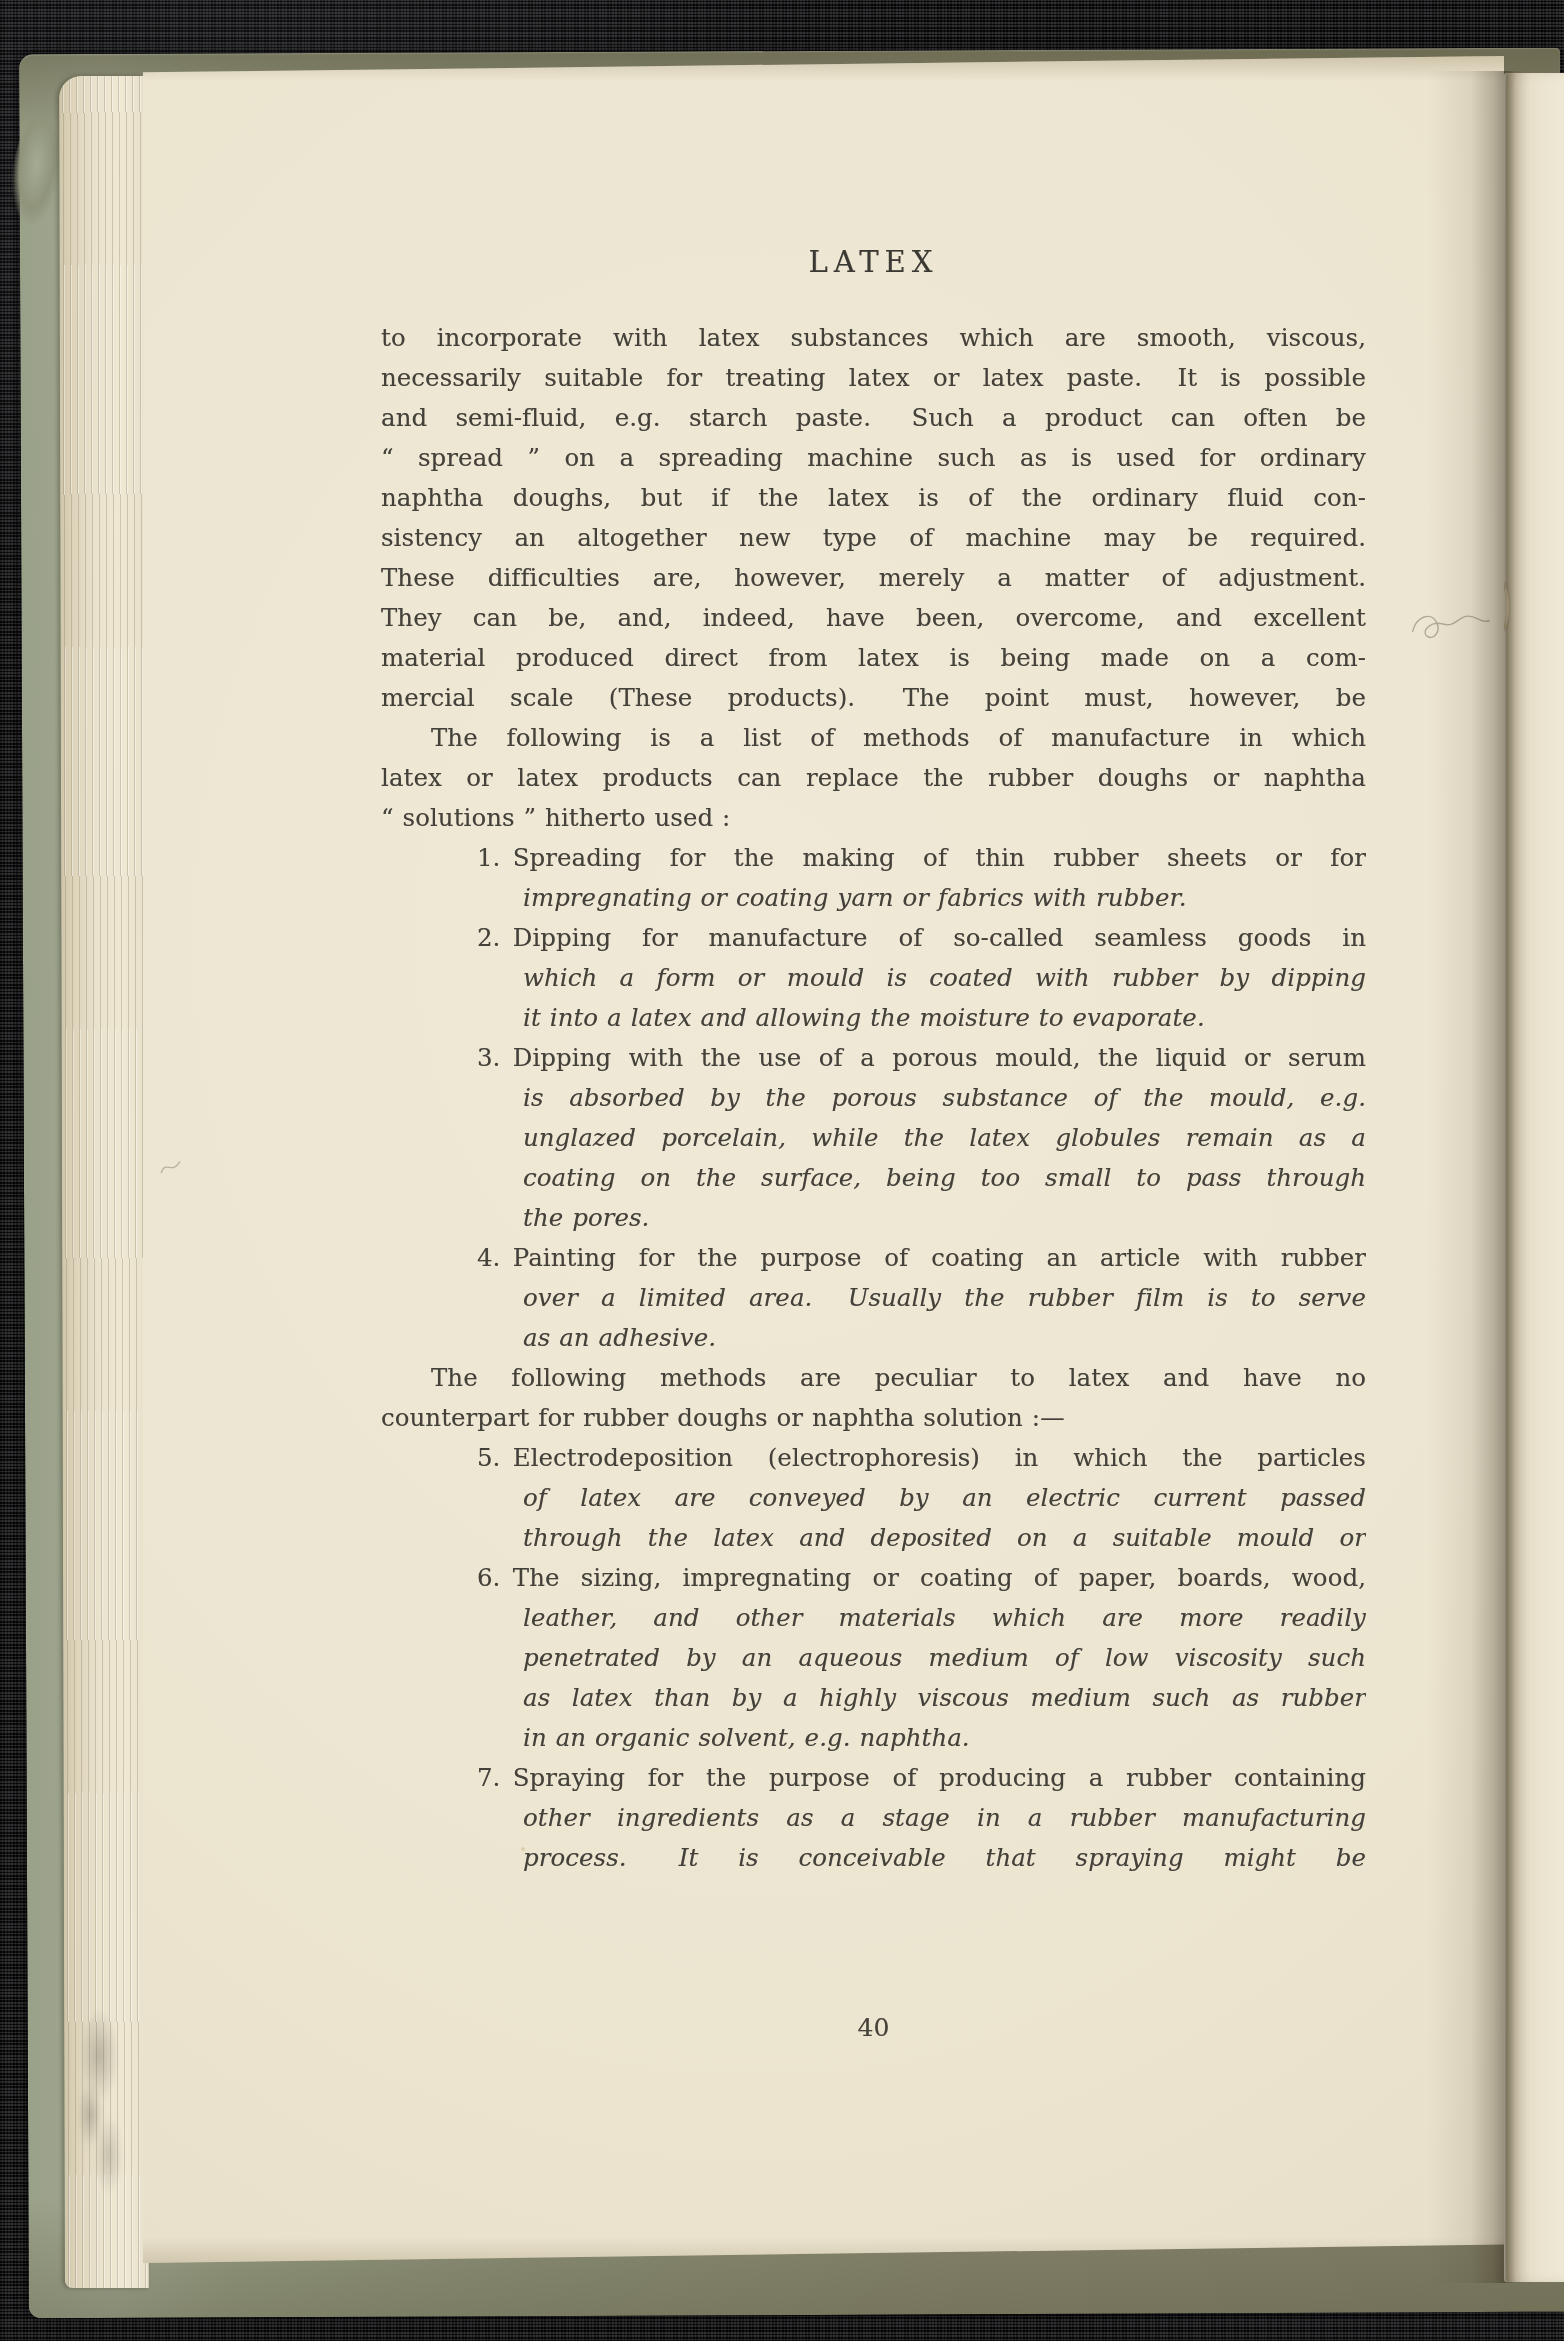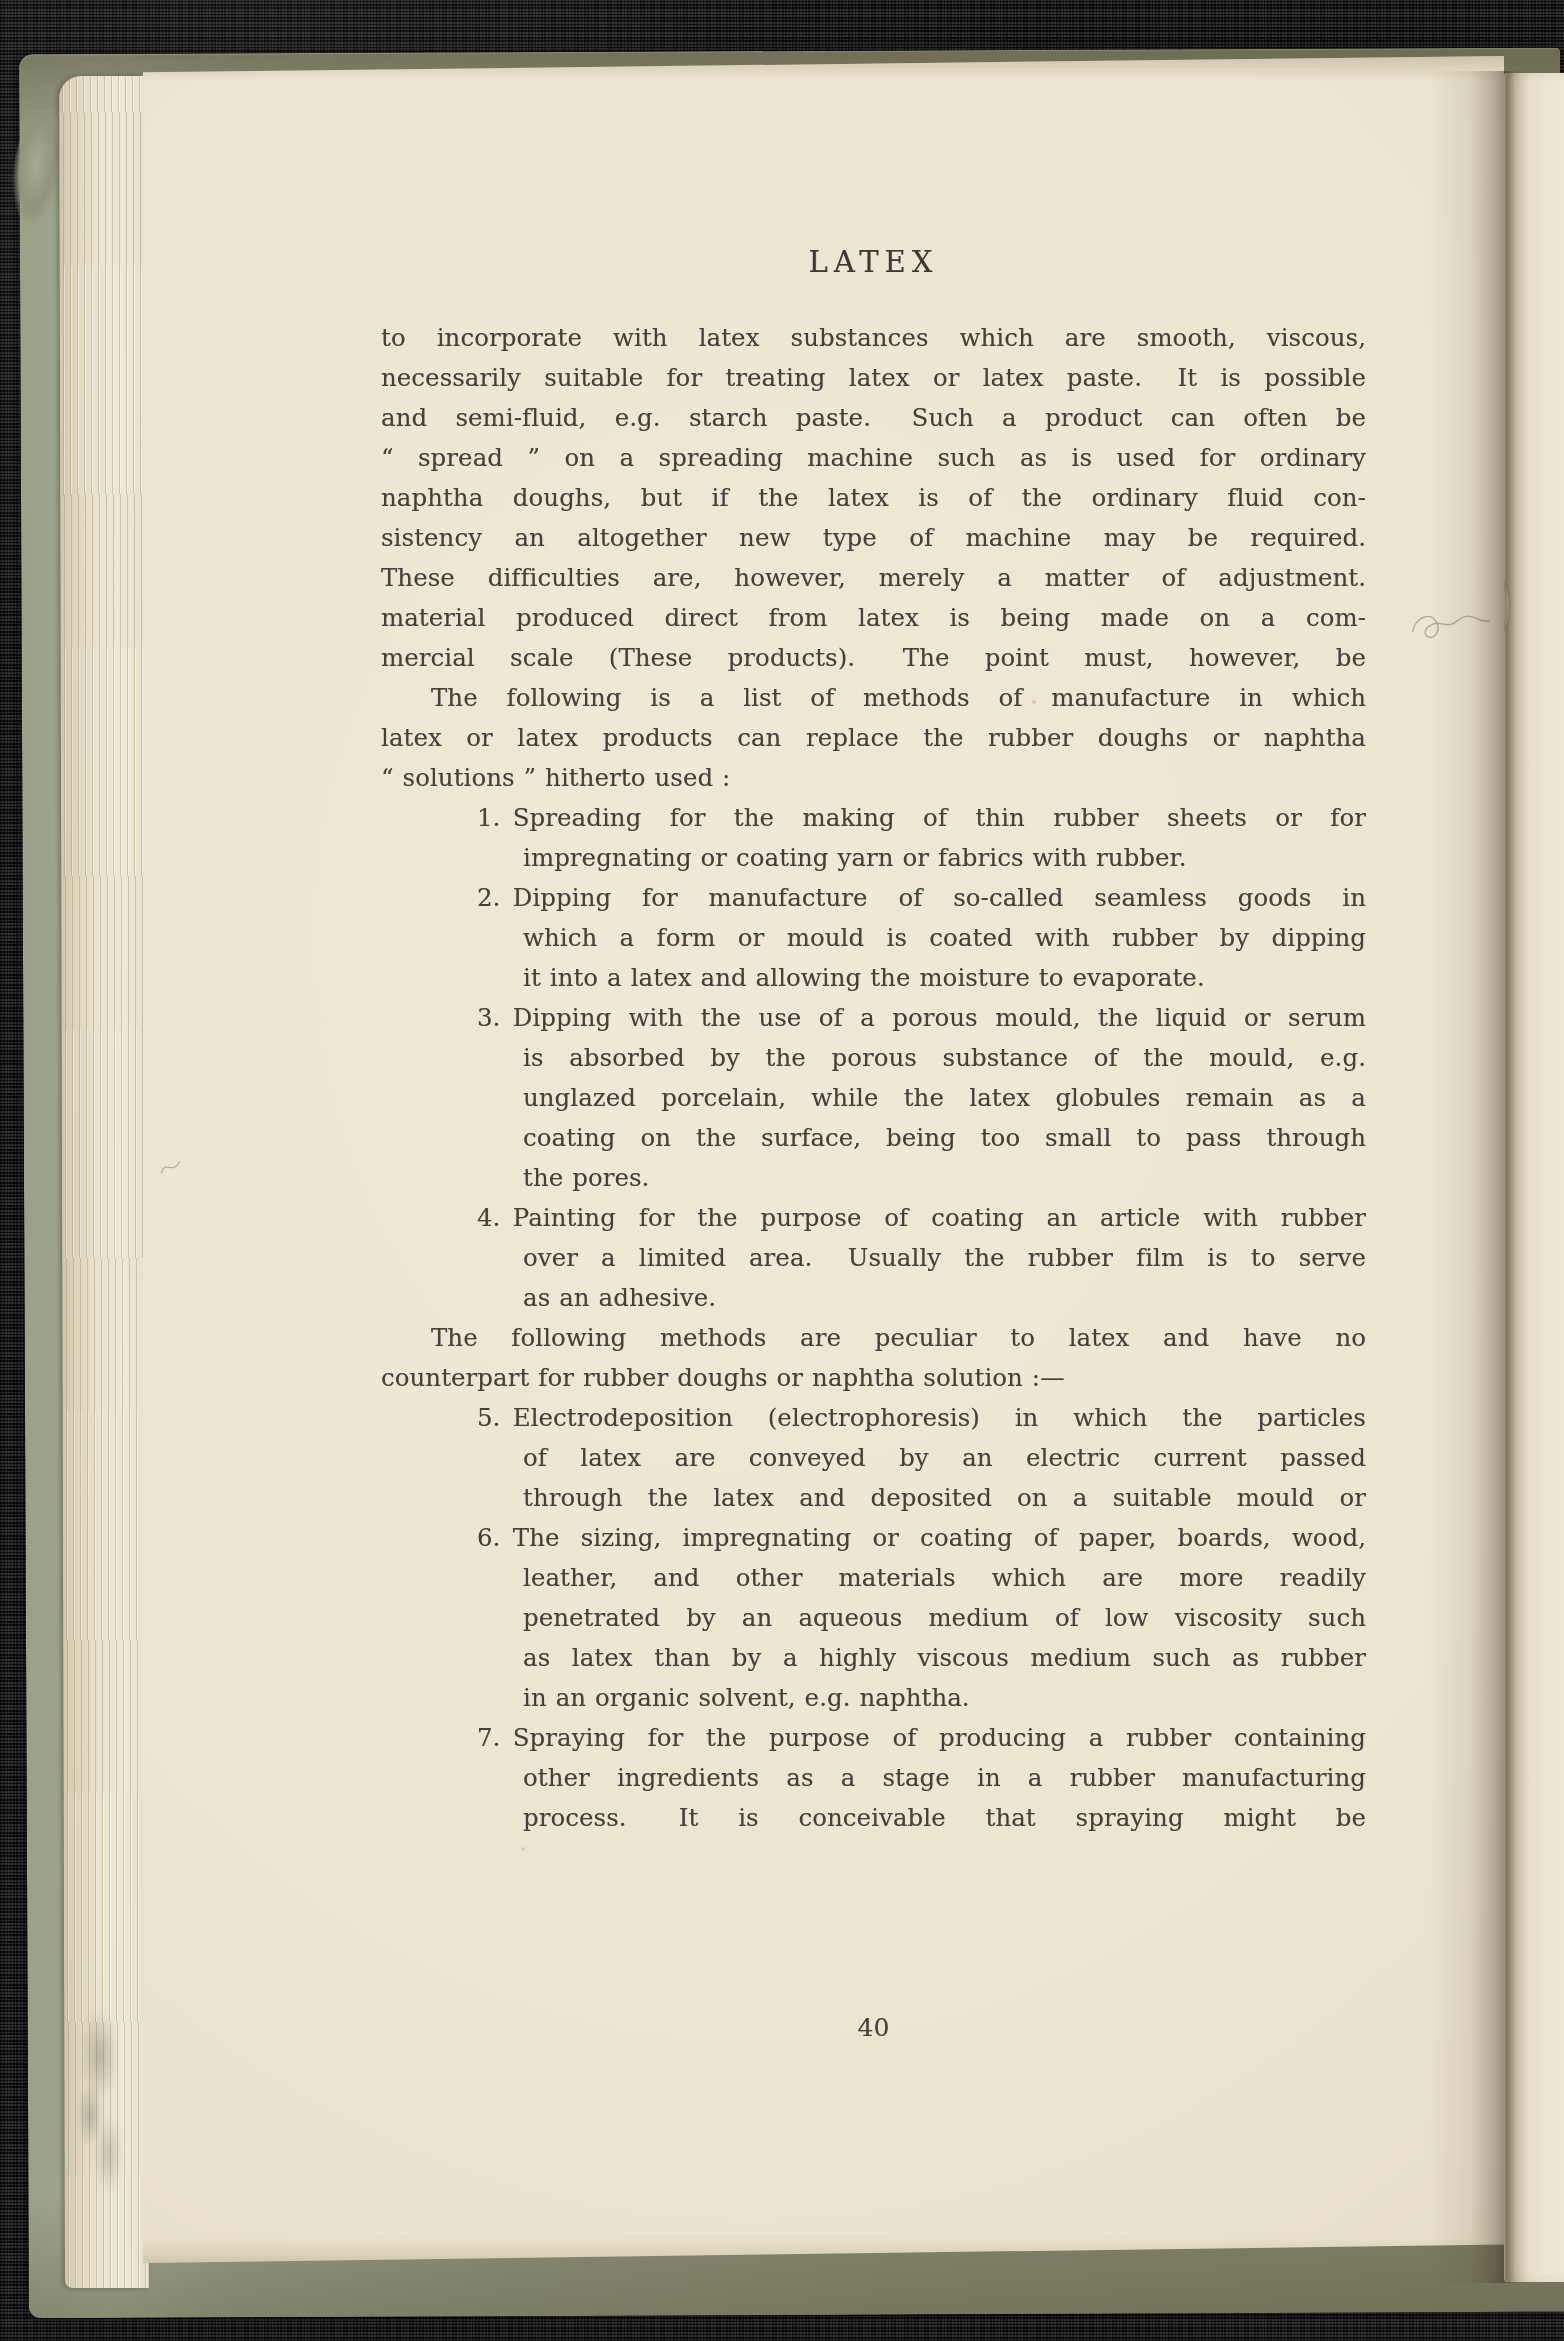--- a/index.html
+++ b/index.html
@@ -97,21 +97,21 @@
   }
   .tb{
     position:absolute;left:238px;width:985px;top:262px;
     font-size:24.4px;letter-spacing:0.1px;word-spacing:1.1px;
     text-shadow:0.2px 0.2px 0.4px rgba(68,65,58,0.40);
   }
   .ln{height:40px;line-height:40px;overflow:hidden;text-align:justify;text-align-last:justify;}
   .ln.l{text-align-last:left;}
   .ind{padding-left:50px;}
   .it1{padding-left:96px;}
-  .itc{padding-left:142px;}
+  .itc{padding-left:142px;font-style:italic;}
   .page-number{
     position:absolute;left:238px;width:985px;top:1924px;
     font-size:25px;line-height:40px;text-align:center;color:#45423a;
     text-shadow:0.2px 0.2px 0.4px rgba(68,65,58,0.40);
     margin-top:28px;
   }
   .squiggle-right{position:absolute;left:1266px;top:541px;opacity:0.6;}
   .squiggle-left{position:absolute;left:15px;top:1097px;opacity:0.55;}
 </style>
 </head>
@@ -127,20 +127,21 @@
     <div class="page-title">LATEX</div>
 
     <div class="tb">
       <div class="ln j">to incorporate with latex substances which are smooth, viscous,</div>
       <div class="ln j">necessarily suitable for treating latex or latex paste.  It is possible</div>
       <div class="ln j">and semi-fluid, e.g. starch paste.  Such a product can often be</div>
       <div class="ln j">“ spread ” on a spreading machine such as is used for ordinary</div>
       <div class="ln j">naphtha doughs, but if the latex is of the ordinary fluid con-</div>
       <div class="ln j">sistency an altogether new type of machine may be required.</div>
       <div class="ln j">These difficulties are, however, merely a matter of adjustment.</div>
+      <div class="ln j">They can be, and, indeed, have been, overcome, and excellent</div>
       <div class="ln j">material produced direct from latex is being made on a com-</div>
       <div class="ln j">mercial scale (These products).  The point must, however, be</div>
       <div class="ln j ind">The following is a list of methods of manufacture in which</div>
       <div class="ln j">latex or latex products can replace the rubber doughs or naphtha</div>
       <div class="ln l">“ solutions ” hitherto used :</div>
       <div class="ln j it1">1. Spreading for the making of thin rubber sheets or for</div>
       <div class="ln l itc">impregnating or coating yarn or fabrics with rubber.</div>
       <div class="ln j it1">2. Dipping for manufacture of so-called seamless goods in</div>
       <div class="ln j itc">which a form or mould is coated with rubber by dipping</div>
       <div class="ln l itc">it into a latex and allowing the moisture to evaporate.</div>

